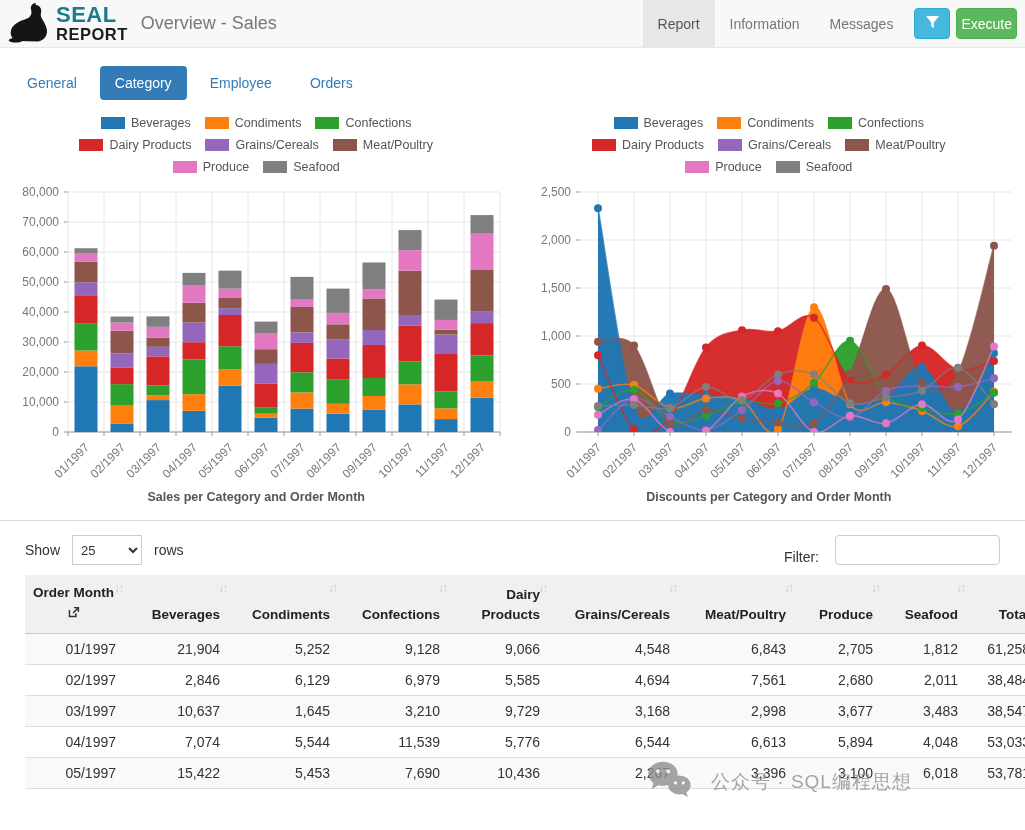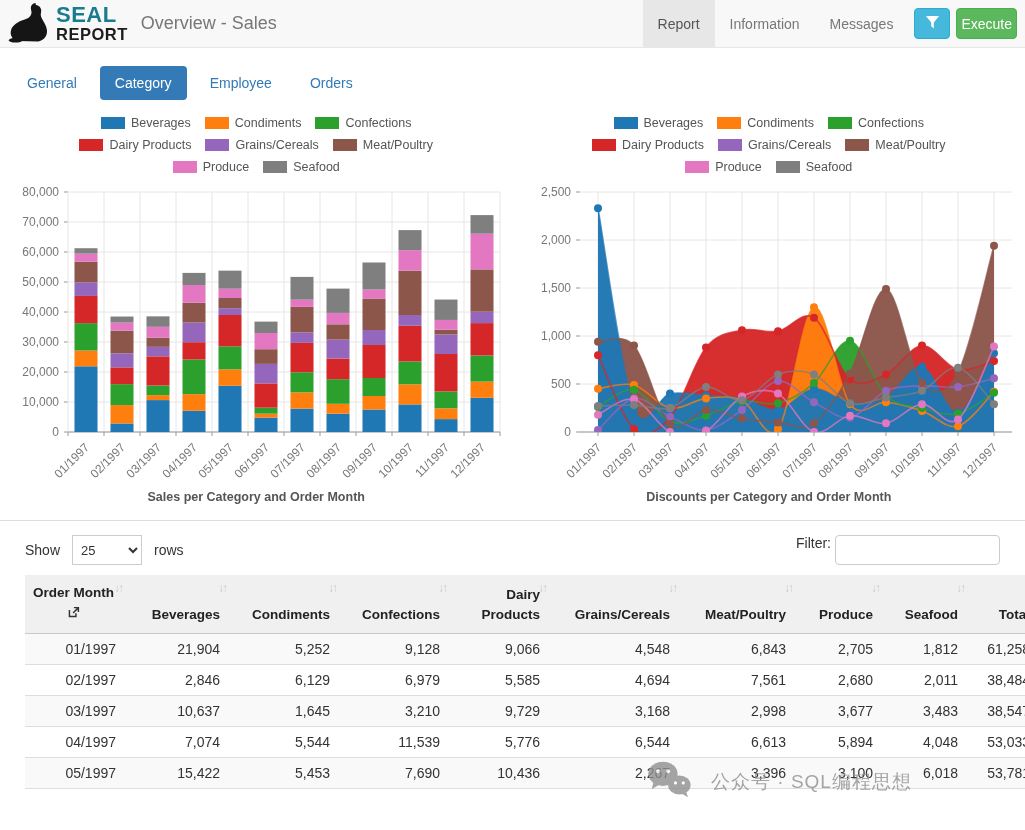--- a/index.html
+++ b/index.html
@@ -45,21 +45,21 @@
   .chart-title { font-size:12.5px; font-weight:bold; color:#555; text-align:center; margin-top:2px; }
 
   
   hr.split { border:none; border-top:1px solid #ddd; margin:16px 0 0 0; }
 
   
   .table-controls { display:flex; align-items:center; padding:14px 25px 10px 25px; }
   .table-controls .left { display:flex; align-items:center; gap:12px; font-size:14px; color:#333; }
   .table-controls select { height:30px; width:70px; border:1px solid #ccc; border-radius:0;
     font-size:13px; color:#333; padding:0 4px; background:#fff; }
-  .table-controls .right { margin-left:auto; display:flex; align-items:flex-start; gap:4px;
+  .table-controls .right { margin-left:auto; display:flex; align-items:flex-end; gap:16px;
     font-size:14px; color:#333; }
   .table-controls input { height:30px; width:165px; border:1px solid #ccc; border-radius:4px;
     padding:0 8px; font-size:13px; }
 
   
   .table-wrap { margin:0 25px; }
   table { width:100%; border-collapse:collapse; table-layout:fixed; font-size:14px; color:#333; }
   thead th { background:#f0f0f0; font-weight:bold; font-size:13.5px; color:#222;
     text-align:right; vertical-align:bottom; padding:8px 10px 9px 6px; position:relative;
     border-bottom:1px solid #c8c8c8; line-height:1.45; cursor:pointer; }

